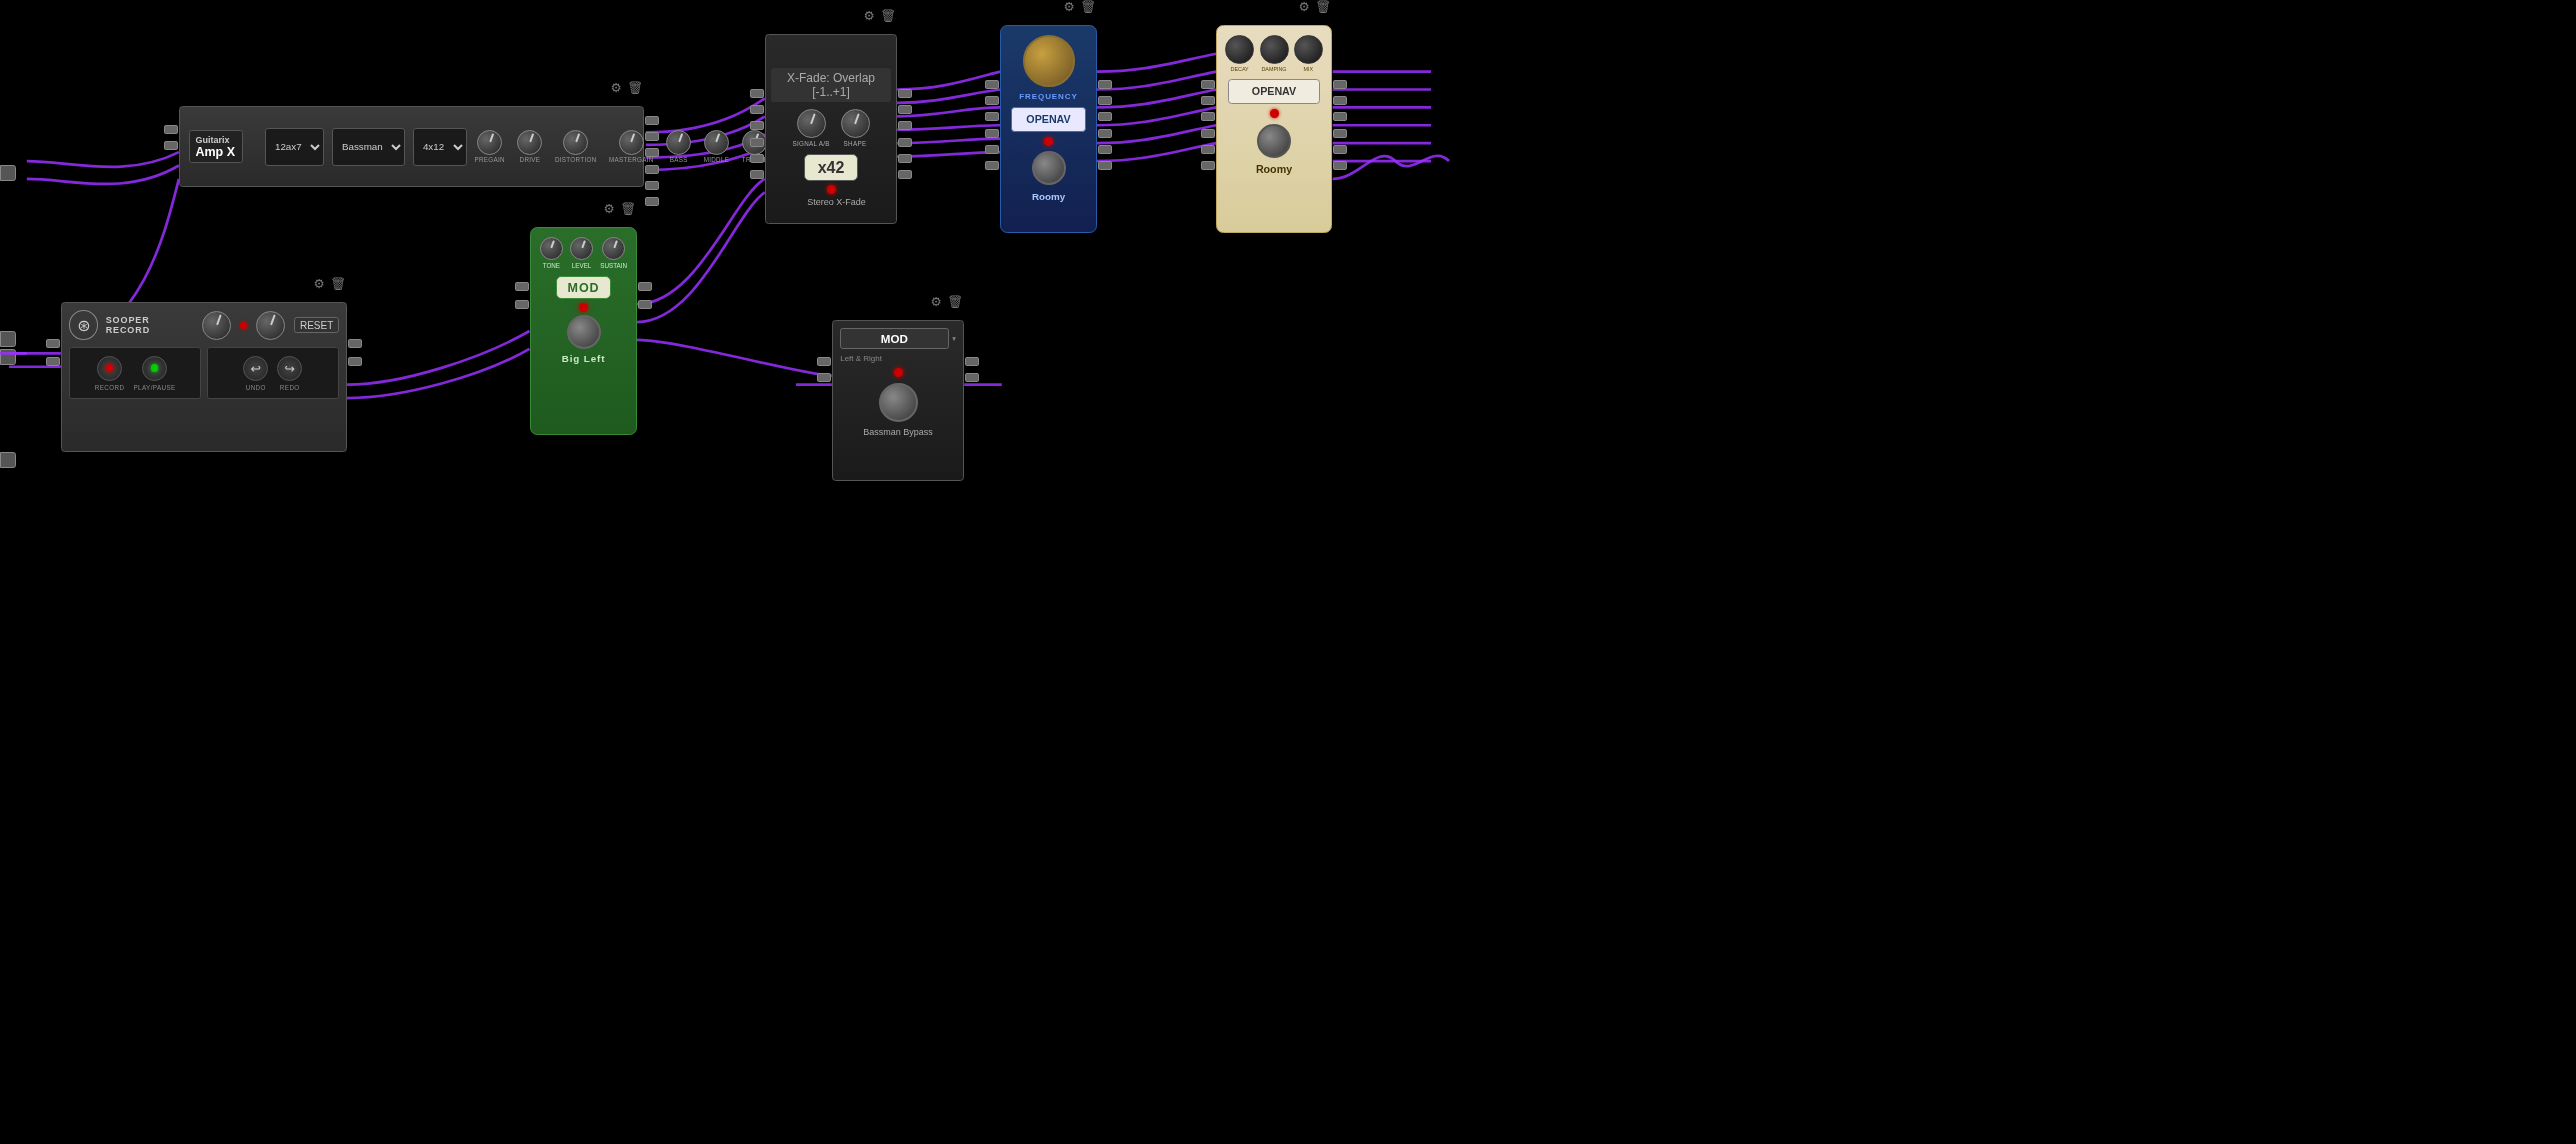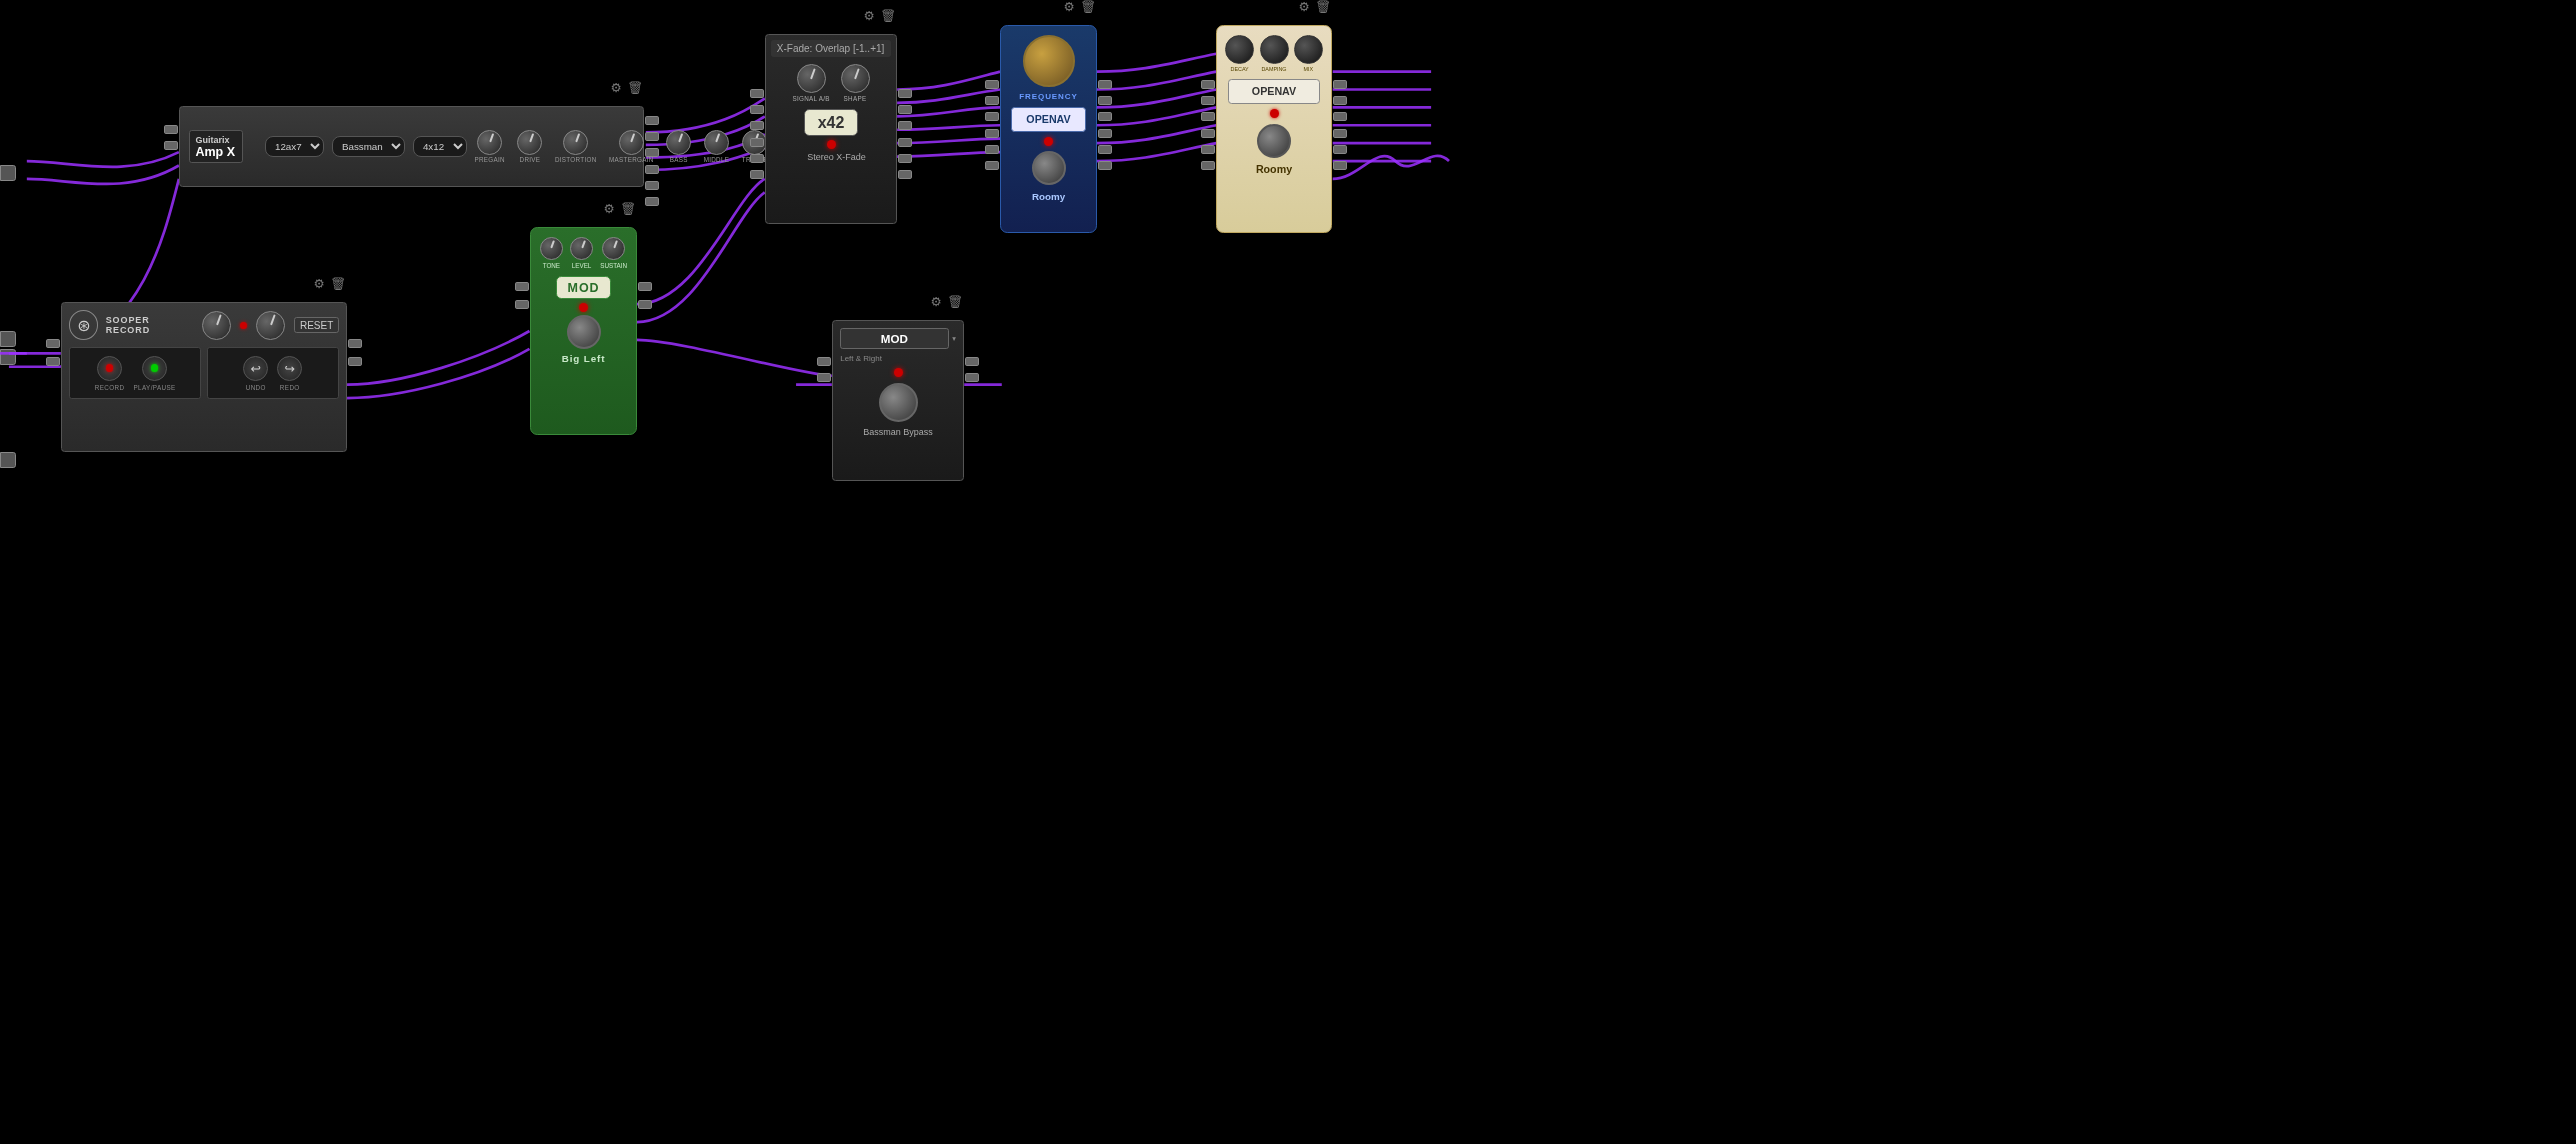--- a/index.html
+++ b/index.html
@@ -59,25 +59,25 @@
       padding: 3.6px 5.4px;
       color: #aaa;
       font-size: 8px;
       min-width: 54px;
     }
     .amp-logo .brand { color: #ccc; font-weight: bold; font-size: 9px; }
     .amp-logo .model { color: #fff; font-weight: bold; font-size: 12.5px; }
     .amp-select {
       background: #1a1a1a;
       border: 0.9px solid #555;
-      border-radius: 8px;
+      border-radius: 3px;
       color: #ccc;
       font-size: 9.8px;
       padding: 2.7px 5.4px;
-      height: 21px;
+      height: 38px;
     }
     .amp-knobs {
       display: flex;
       gap: 12.5px;
       align-items: flex-end;
       flex: 1;
     }
     .amp-knob-group {
       display: flex;
       flex-direction: column;
@@ -267,21 +267,23 @@
       align-items: center;
       padding: 5.4px;
       gap: 3.6px;
     }
     .xfade-header {
       background: #333;
       width: 100%;
       border-radius: 2.7px;
       padding: 2.7px 5.4px;
       color: #aaa;
-      font-size: 10px;
+      font-size: 12px;
+      text-align: center;
+      margin-top: 28px;
     }
     .xfade-knobs { display: flex; gap: 10.7px; margin: 3.6px 0; }
     .xfade-badge {
       background: #e8e8d0;
       border-radius: 5.4px;
       padding: 3.6px 12.5px;
       font-weight: bold;
       font-size: 16px;
       color: #333;
       border: 1.8px solid #555;

